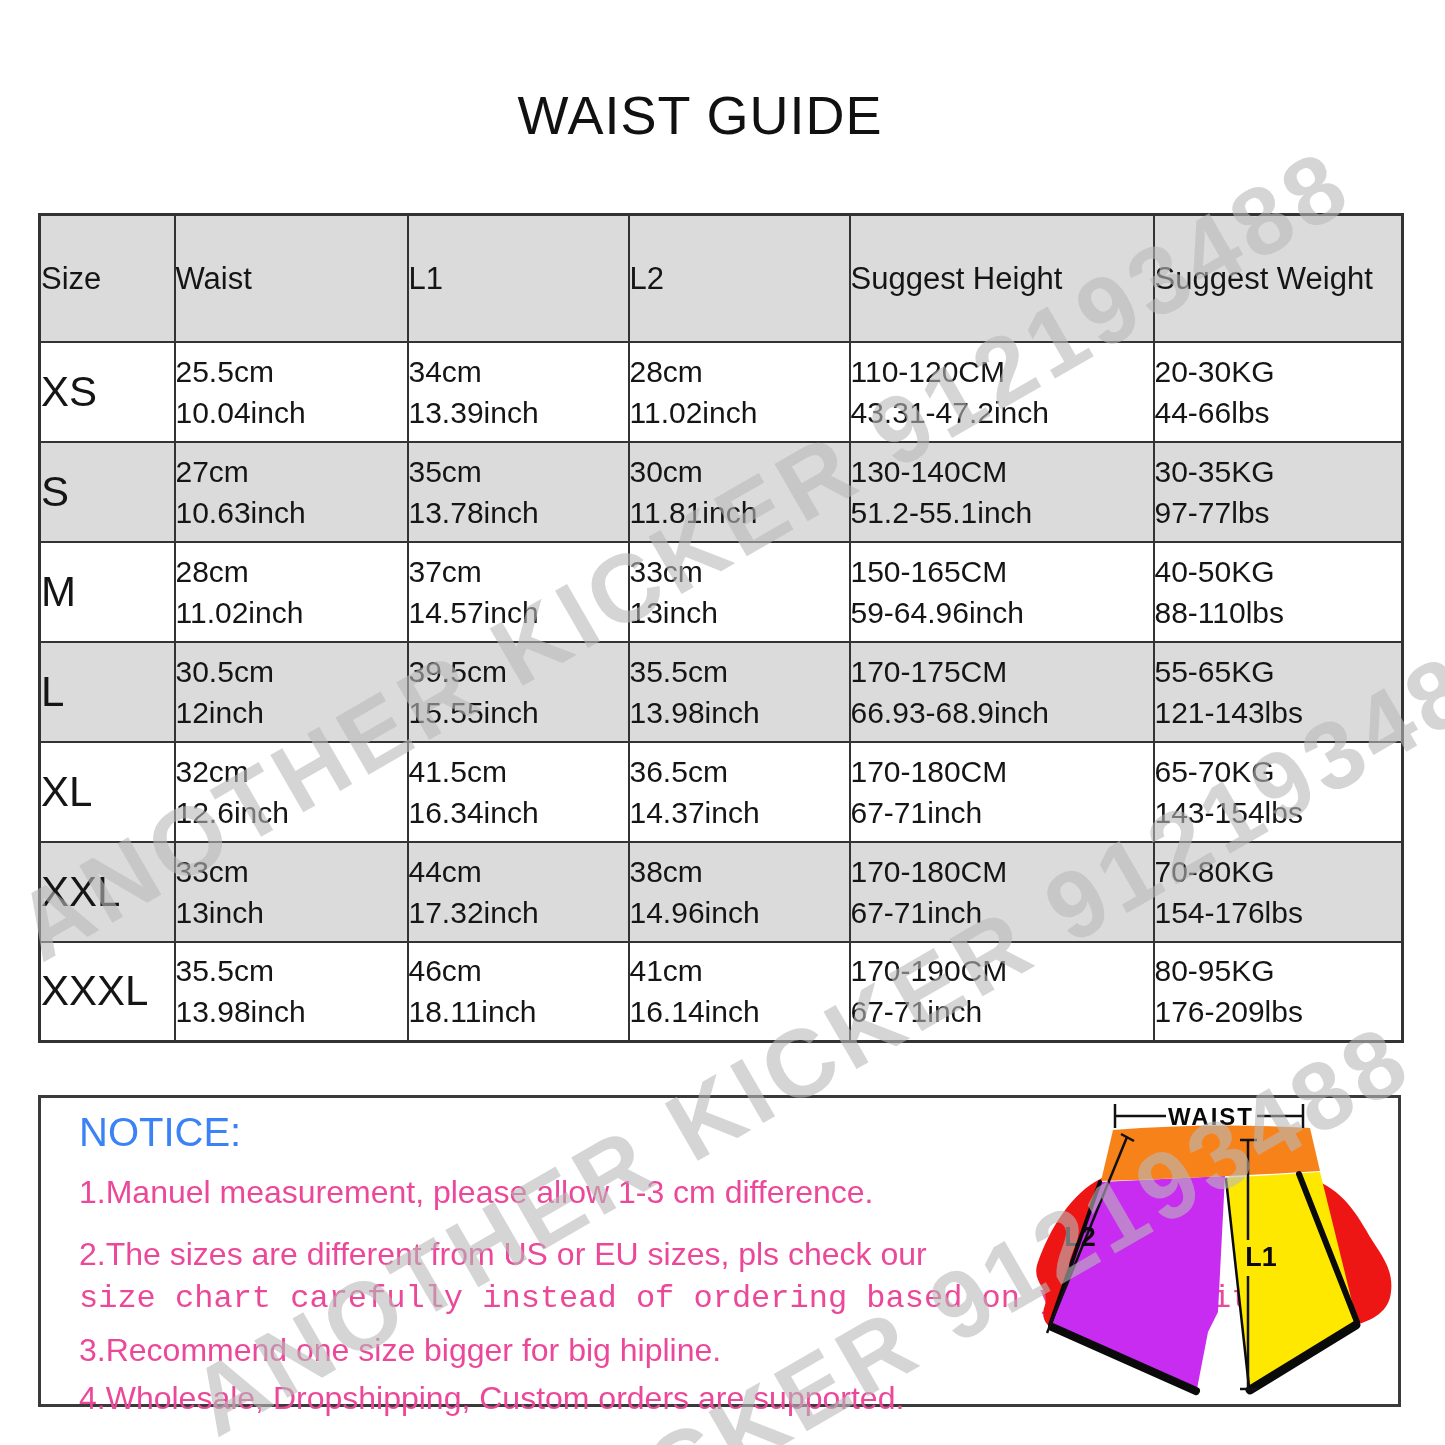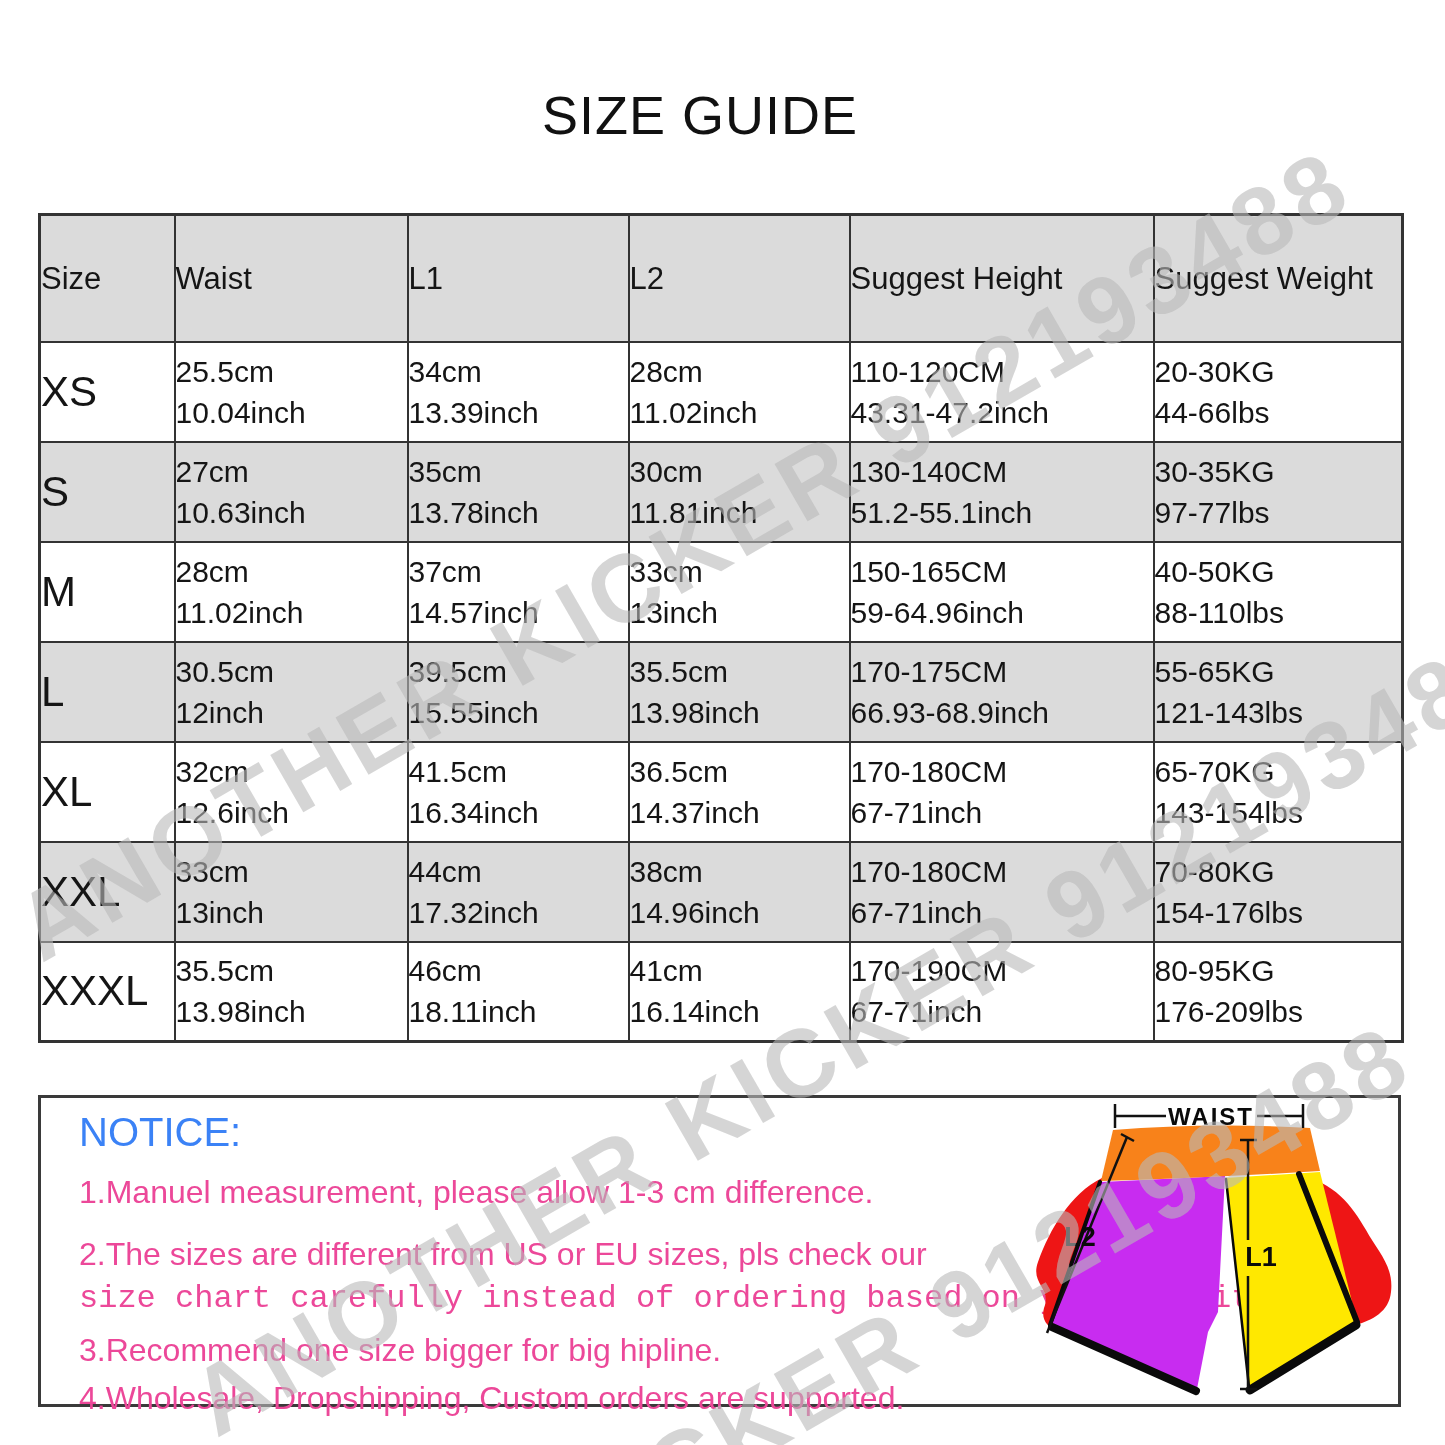--- a/index.html
+++ b/index.html
@@ -45,21 +45,21 @@
     letter-spacing:6px;color:rgba(185,185,185,0.6);line-height:96px;
     transform:rotate(-30deg);transform-origin:0 50%;pointer-events:none;z-index:50;
   }
   .wm1{left:25px;top:887px;}
   .wm2{left:200px;top:1362px;}
   .wm3{left:85px;top:1762px;}
 </style>
 </head>
 <body>
 
-<div class="page-title">SIZE GUIDE</div>
+<div class="page-title">WAIST GUIDE</div>
 
 <table class="size-table">
   <colgroup>
     <col style="width:135px">
       <col style="width:233px">
       <col style="width:221px">
     <col style="width:221px">
       <col style="width:304px">
       <col style="width:249px">
   </colgroup>

